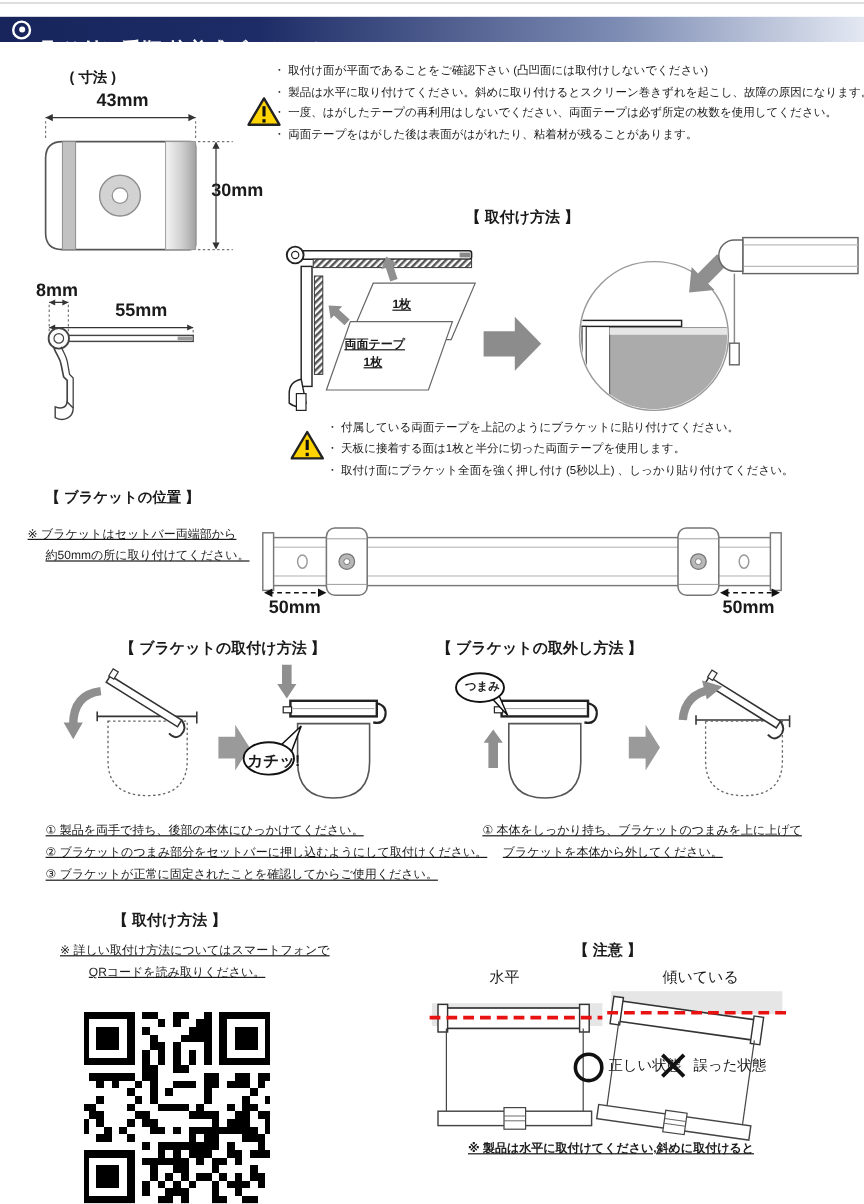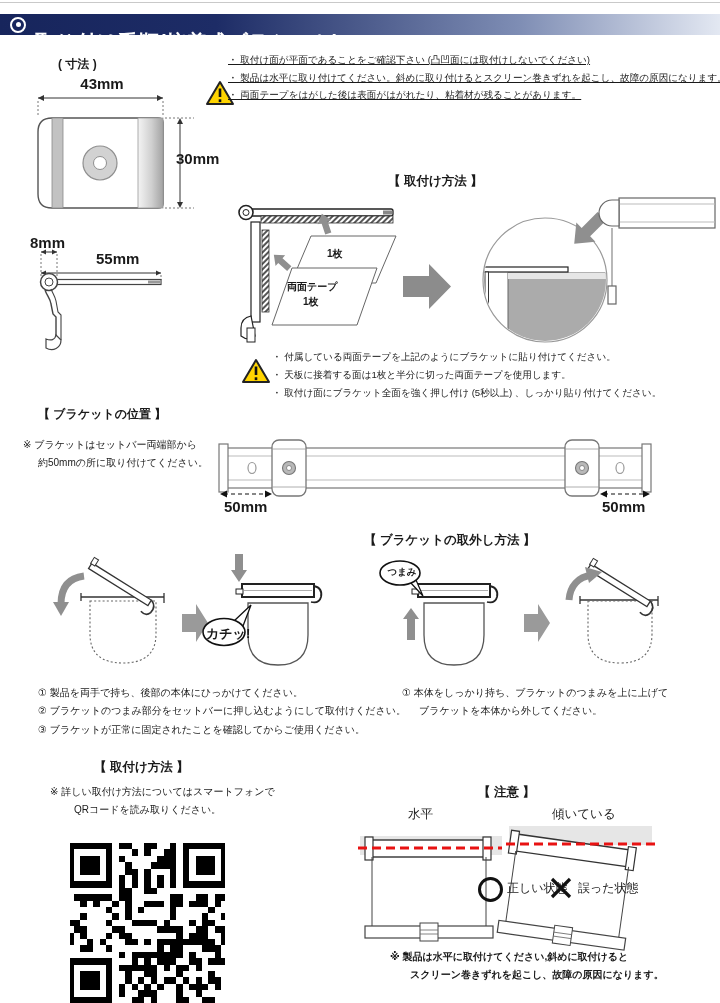--- a/index.html
+++ b/index.html
@@ -2,32 +2,32 @@
 <html style="--header-dark: #17255c; --header-light: #e3e8f2; --warning-yellow: #ffd400; --arrow-gray: #8f8f8f; --red-line: #e81212;"><head>
 <meta charset="utf-8">
 <style>
   html,body{margin:0;padding:0;background:#fff;}
   #page{position:relative;width:720px;height:1003px;background:#fff;overflow:hidden;
         font-family:"Liberation Sans","DejaVu Sans",sans-serif;color:#1a1a1a;}
   .abs{position:absolute;}
   .b{font-weight:700;}
   .n{white-space:nowrap;}
   .t9{font-size:9.6px;}
-  .t10{font-size:10px;}
+  .t10{font-size:10px;text-decoration:underline;}
   .t11{font-size:15px;}
   .t12{font-size:12px;}
   .t125{font-size:12.5px;}
   .t13{font-size:12px;}
   .topline{position:absolute;left:0;top:2px;width:720px;height:1px;background:#c9c9c9;}
   .hdr{position:absolute;left:0;top:14px;width:720px;height:21px;display:flex;align-items:center;
        background:linear-gradient(90deg,var(--header-dark,#17255c) 0%,#1d2c66 30%,#7e8db4 72%,var(--header-light,#e3e8f2) 100%);}
   .hdr-icon{width:12px;height:12px;border:2px solid #fff;border-radius:50%;margin-left:10px;display:flex;align-items:center;justify-content:center;flex:0 0 auto;}
   .hdr-dot{width:5px;height:5px;border-radius:50%;background:#fff;}
-  .hdr-title{color:#fff;font-weight:700;font-size:20px;margin-left:9px;letter-spacing:.5px;white-space:nowrap;margin-top:36px;}
-  .bullets{line-height:17.6px;text-decoration:underline;}
+  .hdr-title{color:#fff;font-weight:700;font-size:16px;margin-left:9px;letter-spacing:.5px;white-space:nowrap;margin-top:36px;}
+  .bullets{line-height:17.6px;}
   .steps{line-height:18.3px;}
   .ok-circle{width:19px;height:19px;border:3px solid #111;border-radius:50%;}
   svg{display:block;}
 </style>
 </head>
 <body>
 
 <div id="page">
 
   <div class="topline"></div>
@@ -97,20 +97,21 @@
   </svg>
 
   <svg class="abs" style="left:206px;top:80px" width="28" height="27" viewBox="0 0 28 27">
     <polygon points="14,2 27,24 1,24" fill="var(--warning-yellow,#ffd400)" stroke="#222" stroke-width="2" stroke-linejoin="round"></polygon>
     <rect x="12.7" y="8.5" width="2.6" height="8.5" fill="#111"></rect>
       <rect x="12.7" y="19.3" width="2.6" height="2.8" fill="#111"></rect>
   </svg>
   <div class="abs t9 bullets" style="left:228px;top:51px;width:490px">
     <div class="n">・ 取付け面が平面であることをご確認下さい (凸凹面には取付けしないでください)</div>
     <div class="n">・ 製品は水平に取り付けてください。斜めに取り付けるとスクリーン巻きずれを起こし、故障の原因になります。</div>
+    <div class="n">・ 一度、はがしたテープの再利用はしないでください、両面テープは必ず所定の枚数を使用してください。</div>
     <div class="n">・ 両面テープをはがした後は表面がはがれたり、粘着材が残ることがあります。</div>
   </div>
 
   <div class="abs b t125 n" style="left:388px;top:173px">【 取付け方法 】</div>
 
   <svg class="abs" style="left:235px;top:188px" width="485" height="162" viewBox="0 0 485 162">
     <defs>
       <pattern id="hat" width="4" height="4" patternUnits="userSpaceOnUse" patternTransform="rotate(45)">
         <rect width="4" height="4" fill="#fff"></rect>
           <rect width="2" height="4" fill="#555"></rect>
@@ -202,20 +203,21 @@
     <line x1="8" y1="58" x2="52" y2="58" stroke="#111" stroke-width="1.2" stroke-dasharray="4,3"></line>
     <polygon points="4,58 11,54.5 11,61.5" fill="#111"></polygon>
       <polygon points="56,58 49,54.5 49,61.5" fill="#111"></polygon>
     <line x1="388" y1="58" x2="430" y2="58" stroke="#111" stroke-width="1.2" stroke-dasharray="4,3"></line>
     <polygon points="384,58 391,54.5 391,61.5" fill="#111"></polygon>
       <polygon points="434,58 427,54.5 427,61.5" fill="#111"></polygon>
   </svg>
   <div class="abs b t11 n" style="left:224px;top:498px">50mm</div>
   <div class="abs b t11 n" style="left:602px;top:498px">50mm</div>
 
+  <div class="abs b t125 n" style="left:100px;top:532px">【 ブラケットの取付け方法 】</div>
   <div class="abs b t125 n" style="left:364px;top:532px">【 ブラケットの取外し方法 】</div>
 
   <svg class="abs" style="left:48px;top:548px" width="628" height="140" viewBox="0 0 628 140">
 
     <g>
       <line x1="33" y1="49" x2="116" y2="49" stroke="#333" stroke-width="1.3"></line>
       <line x1="33" y1="45" x2="33" y2="53" stroke="#333" stroke-width="1.3"></line>
       <line x1="116" y1="45" x2="116" y2="55" stroke="#333" stroke-width="1.3"></line>
       <path d="M42,53 h66 v33 q0,29 -33,29 q-33,0 -33,-29 Z" fill="none" stroke="#666" stroke-width="1.1" stroke-dasharray="2,2.2"></path>
       <g transform="translate(44,15) rotate(32)">
@@ -533,15 +535,14 @@
 
   <div class="abs ok-circle" style="left:478px;top:877px"></div>
   <div class="abs t12 n" style="left:507px;top:880px">正しい状態</div>
   <svg class="abs" style="left:549px;top:876px" width="24" height="24" viewBox="0 0 24 24">
     <line x1="3" y1="3" x2="21" y2="21" stroke="#111" stroke-width="3.2"></line>
     <line x1="21" y1="3" x2="3" y2="21" stroke="#111" stroke-width="3.2"></line>
   </svg>
   <div class="abs t12 n" style="left:578px;top:880px">誤った状態</div>
 
   <div class="abs b t10 n" style="left:390px;top:950px">※ 製品は水平に取付けてください,斜めに取付けると</div>
-  <div class="abs b t10 n" style="left:410px;top:968px">スクリーン巻きずれを起こし、故障の原因になります。</div>
 
 </div>
 
 </body></html>

